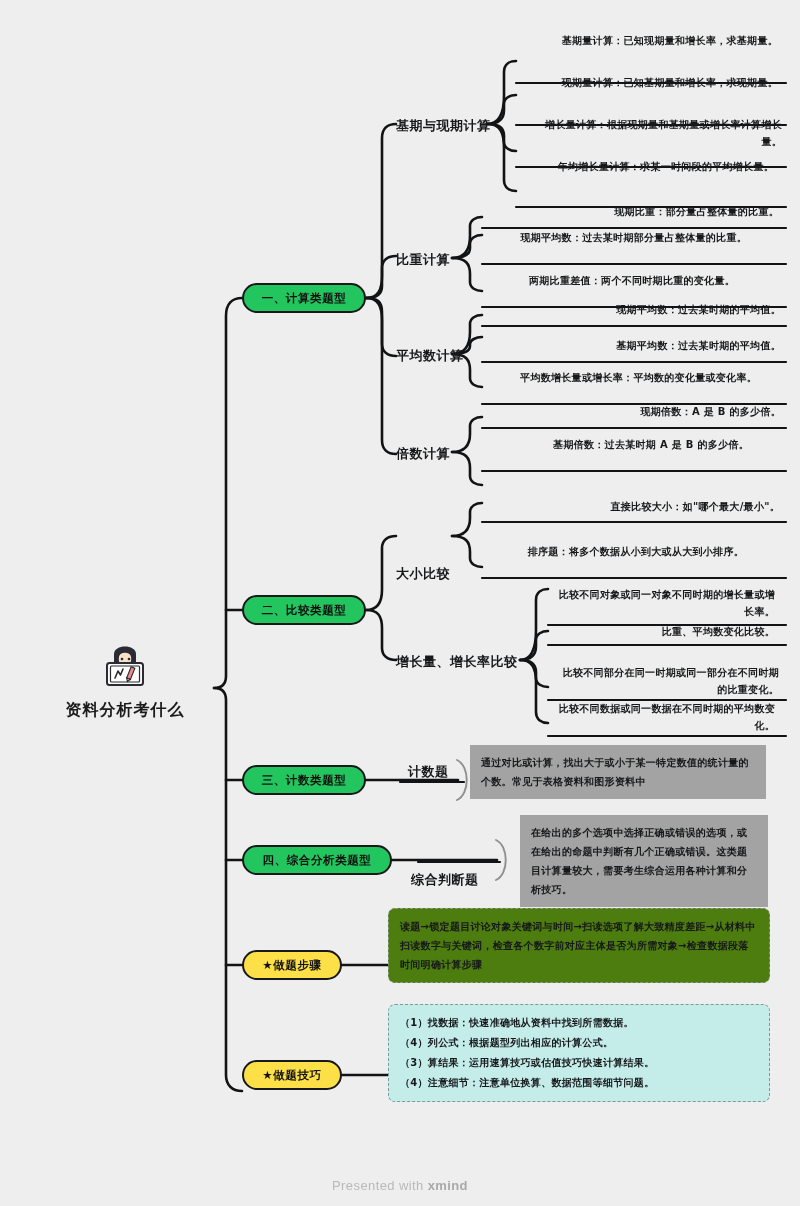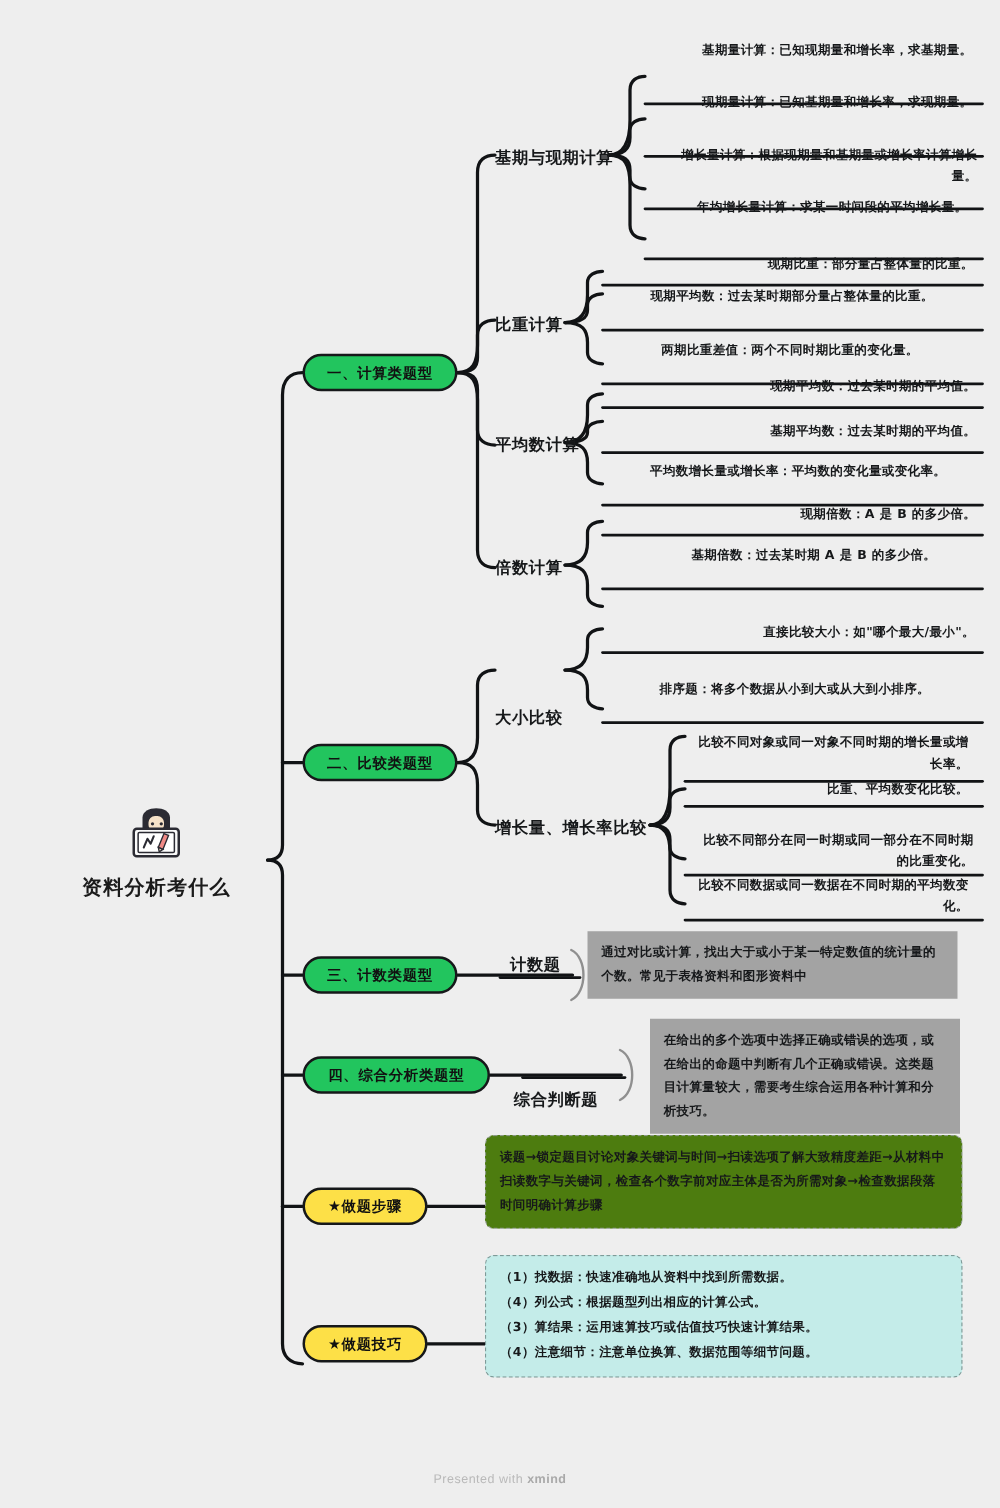--- a/index.html
+++ b/index.html
@@ -40,21 +40,21 @@
 
   
   .callout{position:absolute;box-sizing:border-box;font-size:10px;line-height:19px;
            color:#16181a;font-weight:bold;letter-spacing:.3px;padding:8px 11px;
            font-family:"DejaVu Sans","Liberation Sans",sans-serif;}
   .callout.pink{background:#a3a3a3;}
   .callout.green{background:#4d7c0f;border:1.4px dashed #8c9a88;border-radius:7px;}
   .callout.cyan{background:#c4ece9;border:1.4px dashed #7e9a98;border-radius:7px;}
 
   .footer{position:absolute;left:0;right:0;top:1178px;text-align:center;
-          font-size:10px;color:#b9b9b9;letter-spacing:.4px;}
+          font-size:13px;color:#b9b9b9;letter-spacing:.4px;}
   .footer b{color:#a9a9a9;font-weight:bold;}
 </style>
 </head>
 <body>
 
 <div id="stage">
 
   <svg id="links" viewBox="0 0 800 1206">
     <g fill="none" stroke="#111315" stroke-width="2.6" stroke-linecap="round">
 

